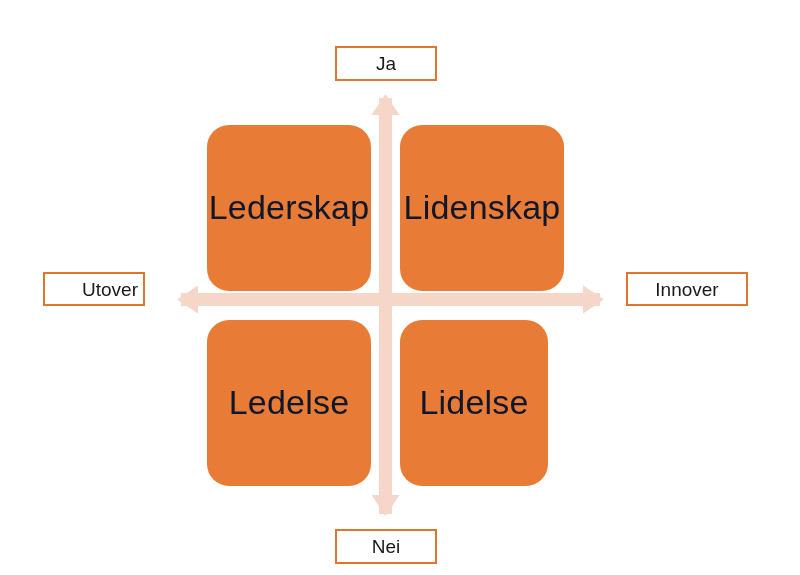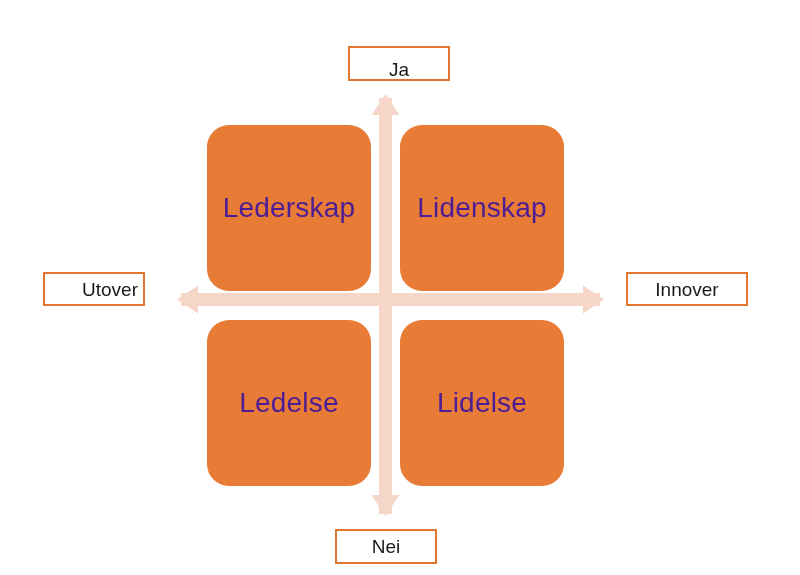--- a/index.html
+++ b/index.html
@@ -32,53 +32,53 @@
   .quadrant {
     position: absolute;
     background: #E87B36;
     border-radius: 22px;
     display: flex;
     align-items: center;
     justify-content: center;
     box-sizing: border-box;
   }
   .quadrant-label {
-    color: #4c1d95;
-    font-size: 28px;
+    color: #0f172a;
+    font-size: 34px;
     font-weight: 400;
     letter-spacing: 0.2px;
     line-height: 1.1;
     text-align: center;
     white-space: nowrap;
   }
 
   #quad-top-left     { left: 207px; top: 125px; width: 164px; height: 166px; }
   #quad-top-right    { left: 400px; top: 125px; width: 164px; height: 166px; }
   #quad-bottom-left  { left: 207px; top: 320px; width: 164px; height: 166px; }
-  #quad-bottom-right { left: 400px; top: 320px; width: 164px; height: 166px; }
+  #quad-bottom-right { left: 400px; top: 320px; width: 148px; height: 166px; }
 
   
   .axis-label {
     position: absolute;
     background: #ffffff;
     border: 2px solid #E0752E;
     box-sizing: border-box;
     display: flex;
     align-items: center;
     justify-content: center;
   }
   .axis-label-text {
     color: #1a1a1a;
     font-size: 19px;
     font-weight: 400;
     line-height: 1;
     white-space: nowrap;
   }
 
-  #label-top    { left: 348px; top: 46px;  width: 102px; height: 35px; align-items: flex-end; }
+  #label-top    { left: 335px; top: 46px;  width: 102px; height: 35px; }
   #label-bottom { left: 335px; top: 529px; width: 102px; height: 35px; }
   #label-left   { left: 43px;  top: 272px; width: 102px; height: 34px; padding-left: 32px; }
   #label-right  { left: 626px; top: 272px; width: 122px; height: 34px; }
 </style>
 </head>
 <body>
 
 <div id="canvas">
 
   <svg id="axis-layer" viewBox="0 0 800 575" width="800" height="575" aria-hidden="true">

